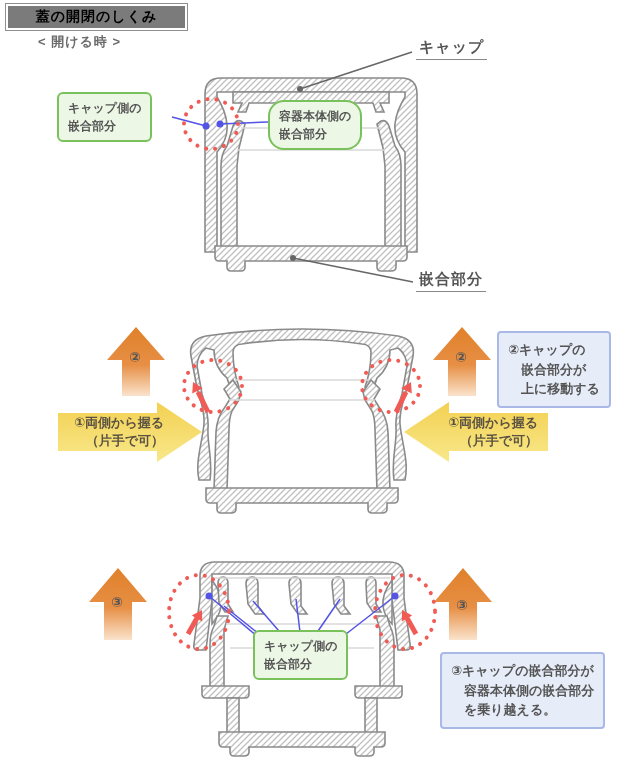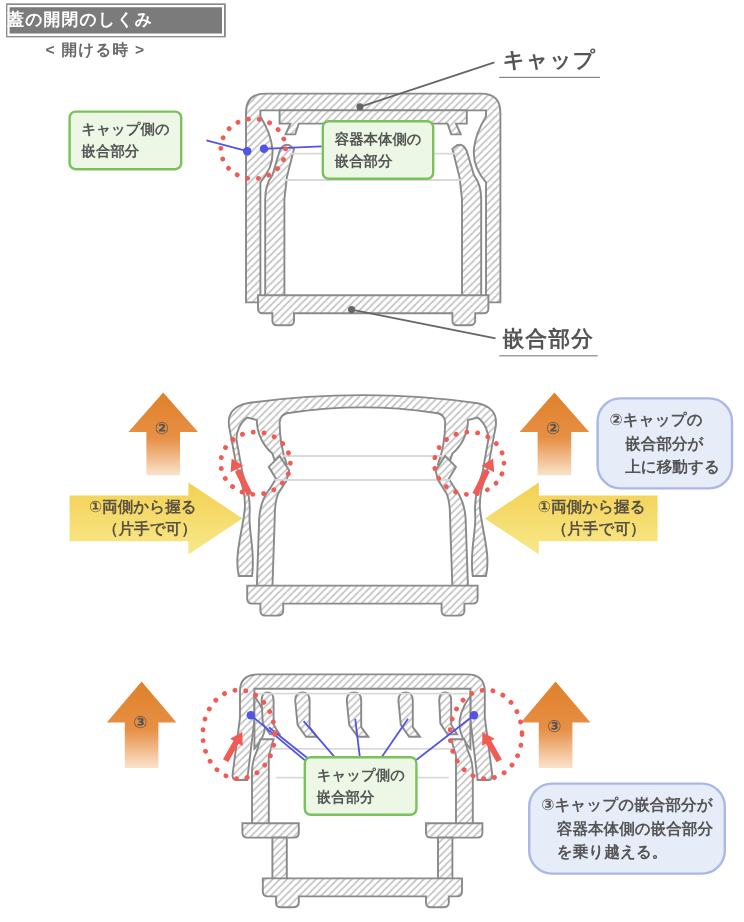--- a/index.html
+++ b/index.html
@@ -4,39 +4,39 @@
 <style>
   html,body{margin:0;padding:0;background:#fff;}
   .canvas{
     position:relative;width:620px;height:768px;background:#ffffff;
     font-family:"Liberation Sans","DejaVu Sans",sans-serif;overflow:hidden;
   }
   svg.scene{position:absolute;left:0;top:0;}
   .title-box{
     position:absolute;left:5px;top:3px;width:181px;height:26px;
     background:#7b7b7b;border:1px solid #8f8f8f;box-shadow:inset 0 0 0 2px #ffffff;
-    color:#ffffff;font-size:14px;font-weight:bold;text-align:left;line-height:24px;
+    color:#000000;font-size:14px;font-weight:bold;text-align:center;line-height:24px;
     letter-spacing:1px;
   }
   .subtitle{
     position:absolute;left:38px;top:33px;width:116px;text-align:left;
     color:#6a6a6a;font-size:13px;font-weight:bold;letter-spacing:1px;
   }
   .part-label{
-    position:absolute;color:#555;font-size:18px;font-weight:bold;
+    position:absolute;color:#555;font-size:15px;font-weight:bold;
     border-bottom:1px solid #888;padding:0 3px 2px 3px;white-space:nowrap;
     letter-spacing:1px;
   }
   .green-box{
     position:absolute;background:#edf7e6;border:2px solid #79c25b;border-radius:6px;
     padding:5px 9px;font-size:12px;line-height:1.5;color:#555;font-weight:bold;
     white-space:pre-line;
   }
   .blue-box{
-    position:absolute;background:#e7ecf9;border:2px solid #aab8e8;border-radius:20px;
+    position:absolute;background:#e7ecf9;border:2px solid #aab8e8;border-radius:4px;
     padding:7px 9px 7px calc(9px + 1em);font-size:13px;line-height:1.5;color:#555;
     font-weight:bold;white-space:pre-line;text-indent:-1em;
   }
   .yellow-text{
     position:absolute;font-size:13px;font-weight:bold;color:#5a5242;
     text-align:right;white-space:pre-line;line-height:1.4;
   }
   .circled-num{
     position:absolute;font-size:14px;color:#555;font-weight:bold;
   }
@@ -208,21 +208,21 @@
   </svg>
 
   <div class="title-box">蓋の開閉のしくみ</div>
   <div class="subtitle">&lt; 開ける時 &gt;</div>
 
   <div class="part-label" style="left:416px;top:38px;">キャップ</div>
   <div class="part-label" style="left:416px;top:270px;">嵌合部分</div>
 
   <div class="green-box" style="left:57px;top:92px;">キャップ側の
 嵌合部分</div>
-  <div class="green-box" style="left:268px;top:100px;">容器本体側の
+  <div class="green-box" style="left:268px;top:100px;border-radius:16px;">容器本体側の
 嵌合部分</div>
 
   <div class="yellow-text" style="left:56px;top:414px;width:108px;">①両側から握る
 （片手で可）</div>
   <div class="yellow-text" style="left:428px;top:414px;width:110px;">①両側から握る
 （片手で可）</div>
 
   <span class="circled-num" style="left:129px;top:349px;">②</span>
   <span class="circled-num" style="left:455px;top:349px;">②</span>
 

